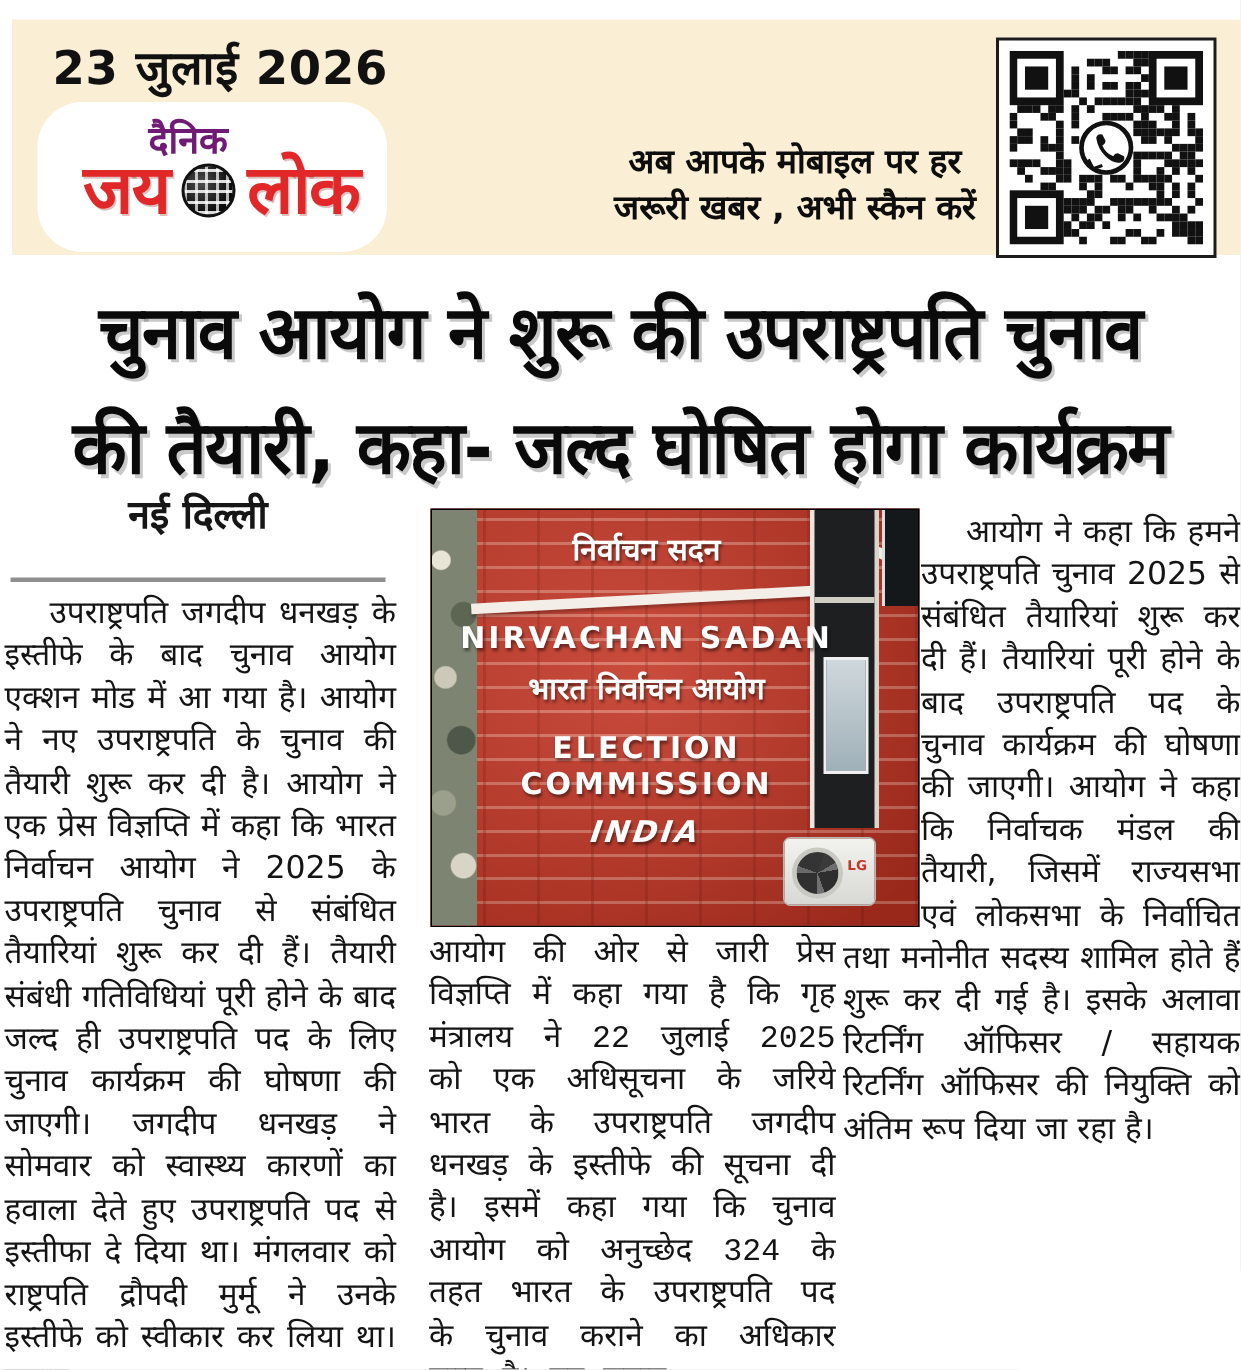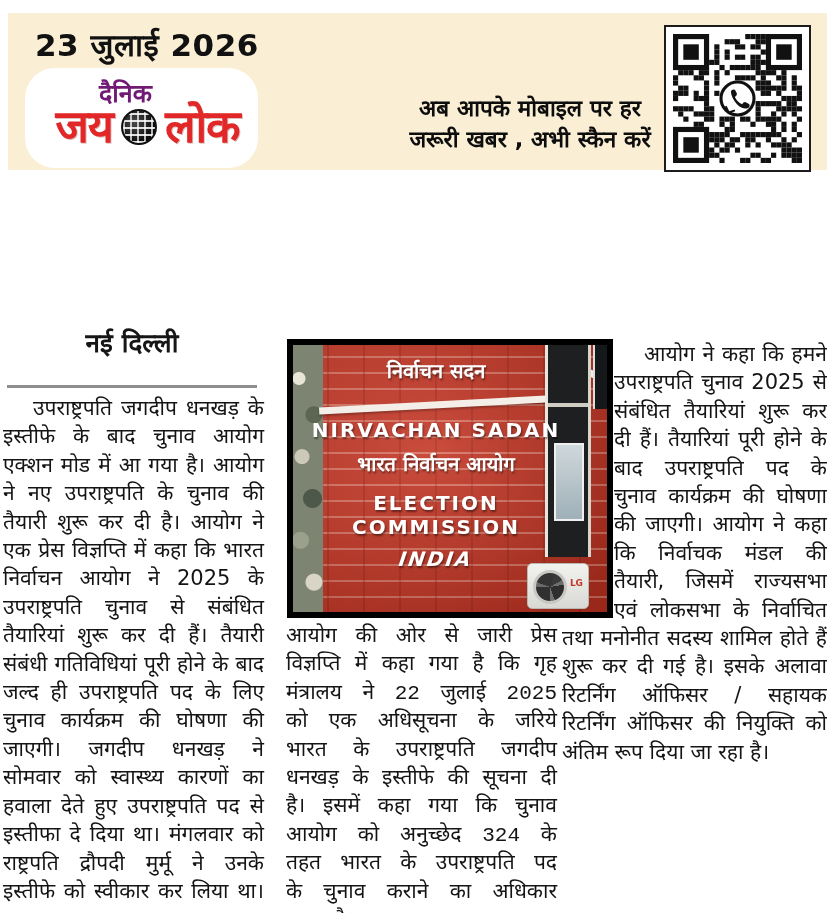--- a/index.html
+++ b/index.html
@@ -55,21 +55,21 @@
   .body-text { font-size:21px; line-height:28.4px; text-align:justify; color:#141414; }
   .col1 { position:absolute; left:3px; top:394px; width:261px; }
   .col1 p { text-indent:30px; }
   .col2 { position:absolute; left:286px; top:623px; width:271px;font-family:Liberation Mono, monospace; }
   .col3 { position:absolute; left:562px; top:340px; width:265px; }
   .col3 .wrap-spacer { float:left; width:52px; height:278px; }
   .col3 .p2 { text-indent:30px; }
   
   .photo {
     position:absolute; left:287px; top:339px; width:326px; height:279px;
-    overflow:hidden; border:6px solid #000000; background:#c5392a;
+    overflow:hidden; border:1px solid #000000; background:#c5392a;
   }
   .brick {
     position:absolute; inset:0;
     background:
       repeating-linear-gradient(90deg, transparent 0 34px, rgba(130,25,15,0.28) 34px 36px),
       repeating-linear-gradient(0deg, transparent 0 14px, rgba(255,214,196,0.38) 14px 16px),
       linear-gradient(115deg, #cf4130 0%, #c33726 45%, #b52f1f 100%);
   }
   .brick-shade { position:absolute; inset:0; background:radial-gradient(ellipse at 45% 40%, rgba(255,255,255,0.10), rgba(0,0,0,0.16) 90%); }
   .trees {
@@ -351,20 +351,24 @@
           <rect x="0" y="90" width="35" height="35" fill="#111"></rect>
     <rect x="5" y="95" width="25" height="25" fill="#fff"></rect>
     <rect x="10" y="100" width="15" height="15" fill="#111"></rect>
           <circle cx="62.5" cy="62.5" r="16" fill="#fff" stroke="#111" stroke-width="3"></circle>
         <path d="M56 56 q1 -3 4 -2 l2 4 q0 2 -2 3 q2 5 7 7 q1 -2 3 -2 l4 2 q1 3 -2 4 q-5 1 -10 -4 q-5 -5 -6 -12z" fill="#111"></path>
         <path d="M51 70 l3 6 l6 -2" fill="#fff" stroke="#111" stroke-width="2"></path>
         </svg>
     </div>
   </div>
 
+  <div class="headline">
+    <span class="hl">चुनाव आयोग ने शुरू की उपराष्ट्रपति चुनाव</span>
+    <span class="hl">की तैयारी, कहा- जल्द घोषित होगा कार्यक्रम</span>
+  </div>
 
   <div class="dateline">नई दिल्ली</div>
   <div class="dateline-rule"></div>
   <div class="col1 body-text">
     <p>उपराष्ट्रपति जगदीप धनखड़ के इस्तीफे के बाद चुनाव आयोग एक्शन मोड में आ गया है। आयोग ने नए उपराष्ट्रपति के चुनाव की तैयारी शुरू कर दी है। आयोग ने एक प्रेस विज्ञप्ति में कहा कि भारत निर्वाचन आयोग ने 2025 के उपराष्ट्रपति चुनाव से संबंधित तैयारियां शुरू कर दी हैं। तैयारी संबंधी गतिविधियां पूरी होने के बाद जल्द ही उपराष्ट्रपति पद के लिए चुनाव कार्यक्रम की घोषणा की जाएगी। जगदीप धनखड़ ने सोमवार को स्वास्थ्य कारणों का हवाला देते हुए उपराष्ट्रपति पद से इस्तीफा दे दिया था। मंगलवार को राष्ट्रपति द्रौपदी मुर्मू ने उनके इस्तीफे को स्वीकार कर लिया था। चुनाव</p>
   </div>
 
   <div class="photo">
     <div class="brick"></div>
     <div class="brick-shade"></div>

